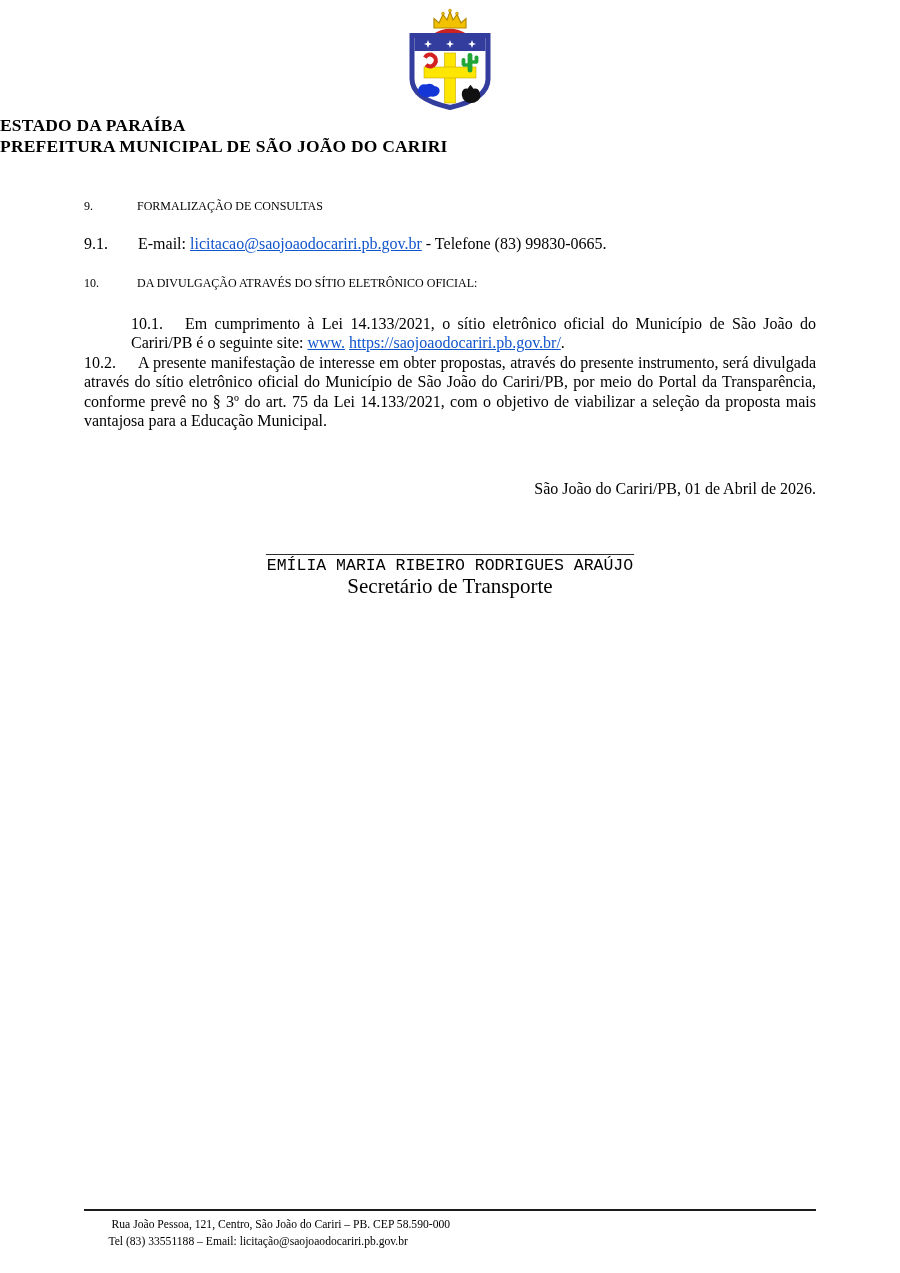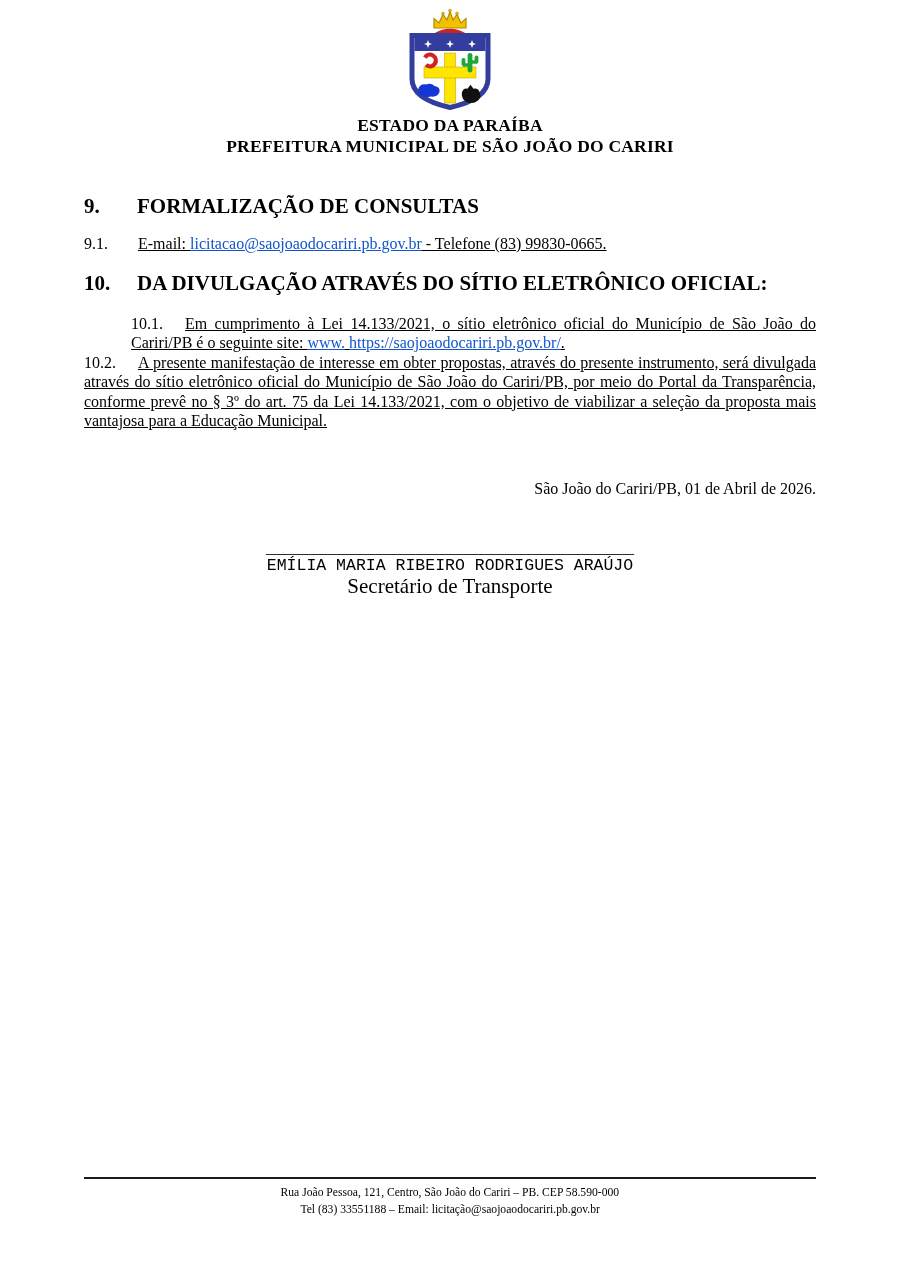--- a/index.html
+++ b/index.html
@@ -5,40 +5,40 @@
   * { margin:0; padding:0; box-sizing:border-box; }
   html,body { background:#e9e9e9; }
   .page {
     position:relative; width:900px; height:1273px; margin:0 auto;
     background:#ffffff; color:#000;
     font-family:"Liberation Serif", serif; font-size:16px;
   }
   .crest { position:absolute; top:7px; left:0; right:0; text-align:center; }
   .doc-header {
     position:absolute; top:115px; left:0; width:100%;
-    text-align:center; font-weight:bold; font-size:17.5px; line-height:21px;
+    font-weight:bold; font-size:17.5px; line-height:21px;
     letter-spacing:.2px;
   }
   .content { position:absolute; top:197px; left:84px; width:732px; line-height:19.5px; }
   .num { display:inline-block; width:54px; }
-  .sec-heading { font-weight:bold; font-size:21px; }
+  .sec-heading { font-weight:normal; font-size:12px; }
   .sec-heading .num { width:53px; }
-  .clause { text-align:justify;text-decoration:underline; }
+  .clause { text-align:justify; }
   .mt-91 { margin-top:17px; }
   .mt-h10 { margin-top:21px; }
   .mt-101 { margin-top:20px;margin-left:47px; }
   a.doclink { color:#1155CC; text-decoration:underline; cursor:pointer; }
   .dateline { margin-top:48px; text-align:right; }
   .signature { margin-top:42px; text-align:center; }
   .sig-rule { line-height:16px; letter-spacing:0; }
   .sig-name { font-size:16.5px; line-height:20px;font-family:Liberation Mono, monospace; }
   .sig-role { font-size:21px; line-height:20px; }
   .footer {
-    position:absolute; top:1177px; left:84px; width:732px;
-    border-top:2px solid #1c1c1c; padding-top:4px; text-align:center;
+    position:absolute; top:1209px; left:84px; width:732px;
+    border-top:2px solid #1c1c1c; padding-top:4px; 
   }
   .footer .fline { font-size:13.5px; line-height:17px; }
   .footer .cond { display:inline-block; transform:scaleX(.86); transform-origin:center; white-space:nowrap; }
 </style>
 </head>
 <body>
 
 <div class="page">
 
   <div class="crest">

